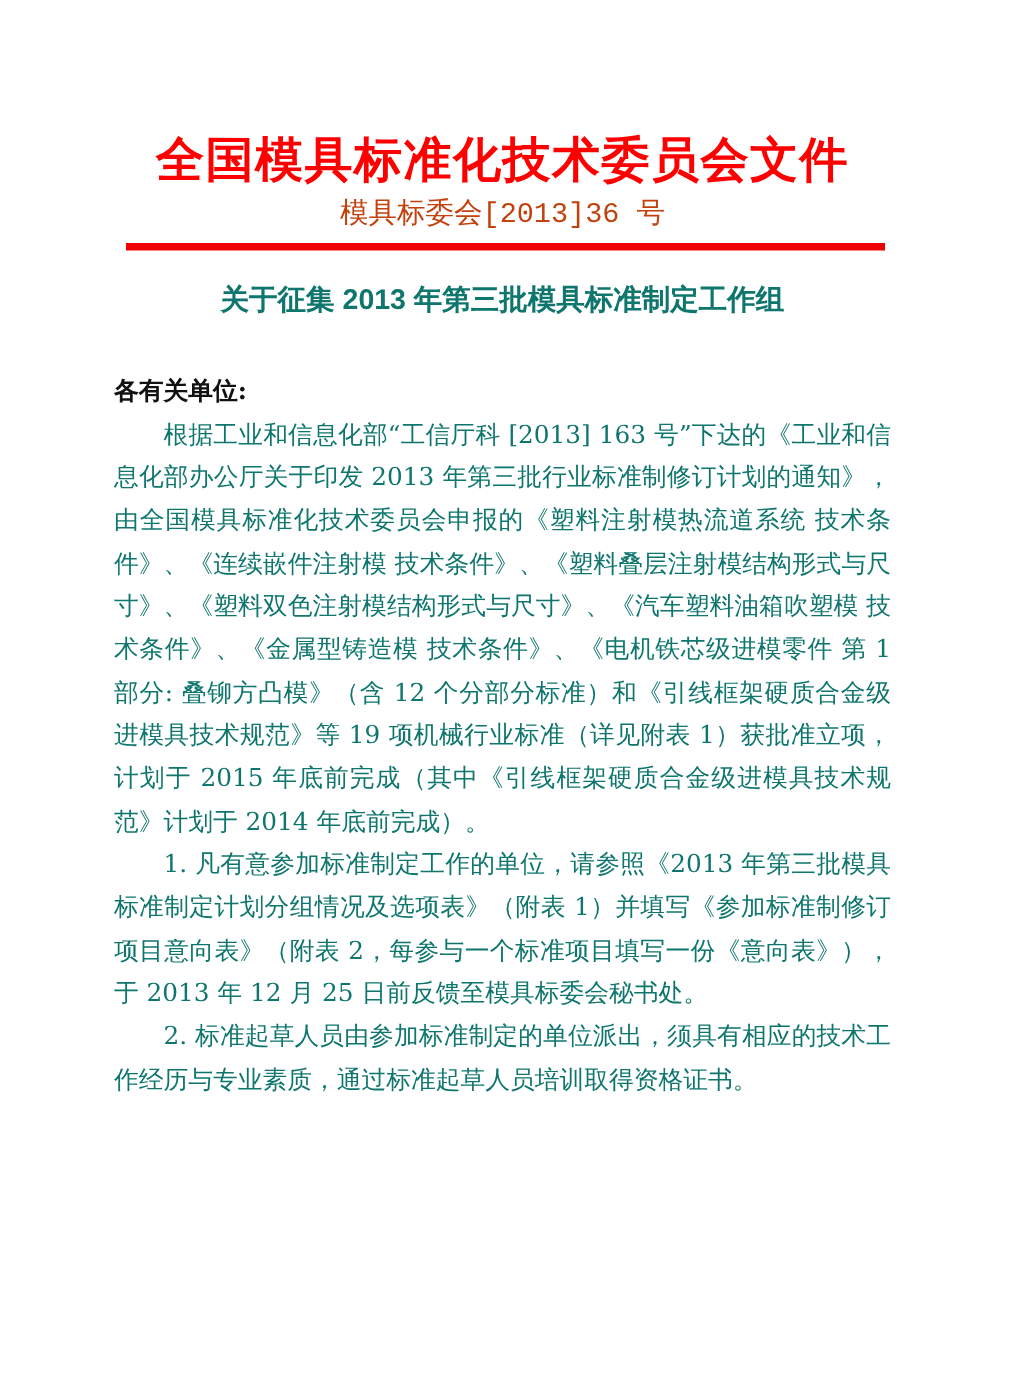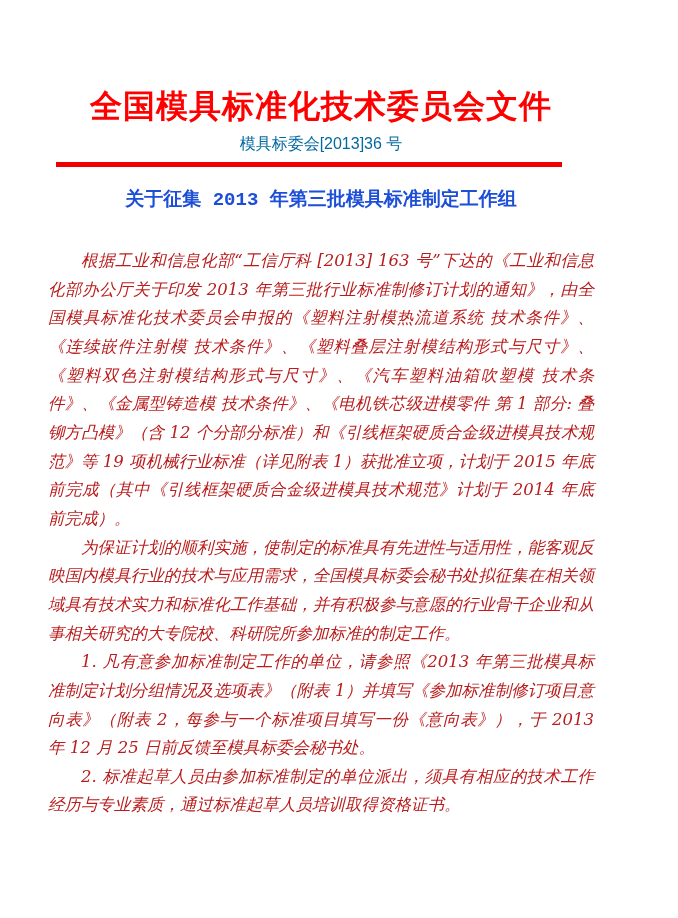--- a/index.html
+++ b/index.html
@@ -6,96 +6,95 @@
     margin: 0;
     padding: 0;
     background: #ffffff;
   }
   .page {
     position: relative;
     width: 678px;
     height: 918px;
     background: #ffffff;
     box-sizing: border-box;
-    padding: 88px 84px 0 48px;
+    padding: 88px 84px 0 76px;
     overflow: hidden;
     font-family: "DejaVu Serif", serif;
     color: #1a1a1a;
   }
   .org-title {
     font-family: "DejaVu Sans", sans-serif;
     font-size: 32px;
     font-weight: bold;
     line-height: 36px;
     text-align: center;
     letter-spacing: 1px;
     white-space: nowrap;
   }
   .doc-number {
-    font-family: Liberation Sans, sans-serif;
-    font-size: 16px;
+    font-family: Liberation Mono, monospace;
+    font-size: 19px;
     line-height: 21px;
     text-align: center;
     margin-top: 9px;
-    color: #0369a1;
+    color: #c2410c;
   }
   .red-rule {
     height: 5px;
     width: 506px;
     margin-left: 8px;
     margin-top: 8px;
   }
   .subject {
-    font-family: Liberation Mono, monospace;
+    font-family: Liberation Sans, sans-serif;
     font-size: 19px;
     font-weight: bold;
     line-height: 33px;
     text-align: center;
     margin-top: 17px;
-    color: #1d4ed8;
+    color: #0f766e;
   }
   .body-block {
     margin-top: 30px;
   }
   .salutation {
     font-size: 16.5px;
     font-weight: bold;
     line-height: 28.65px;
     color: #111111;
   }
   .para {
     margin: 0;
     font-size: 16.5px;
     line-height: 28.65px;
     text-align: justify;
     text-indent: 2em;
-    color: #b91c1c;
-    font-style: italic;
+    color: #0f766e;
   }
 </style>
 </head>
 <body>
 
 <div class="page" style="background: rgb(255, 255, 255);">
 
   <div class="org-title" style="color: rgb(254, 0, 0);">全国模具标准化技术委员会文件</div>
 
   <div class="doc-number">模具标委会[2013]36 号</div>
 
   <div class="red-rule" style="background: rgb(238, 0, 0);"></div>
 
   <div class="subject">
     <div>关于征集 2013 年第三批模具标准制定工作组</div>
   </div>
 
   <div class="body-block">
+    <div class="salutation">各有关单位:</div>
 
     <p class="para">根据工业和信息化部“工信厅科 [2013] 163 号”下达的《工业和信息化部办公厅关于印发 2013 年第三批行业标准制修订计划的通知》，由全国模具标准化技术委员会申报的《塑料注射模热流道系统 技术条件》、《连续嵌件注射模 技术条件》、《塑料叠层注射模结构形式与尺寸》、《塑料双色注射模结构形式与尺寸》、《汽车塑料油箱吹塑模 技术条件》、《金属型铸造模 技术条件》、《电机铁芯级进模零件 第 1 部分: 叠铆方凸模》（含 12 个分部分标准）和《引线框架硬质合金级进模具技术规范》等 19 项机械行业标准（详见附表 1）获批准立项，计划于 2015 年底前完成（其中《引线框架硬质合金级进模具技术规范》计划于 2014 年底前完成）。</p>
 
-    <p class="para">为保证计划的顺利实施，使制定的标准具有先进性与适用性，能客观反映国内模具行业的技术与应用需求，全国模具标委会秘书处拟征集在相关领域具有技术实力和标准化工作基础，并有积极参与意愿的行业骨干企业和从事相关研究的大专院校、科研院所参加标准的制定工作。</p>
 
 
     <p class="para">1. 凡有意参加标准制定工作的单位，请参照《2013 年第三批模具标准制定计划分组情况及选项表》（附表 1）并填写《参加标准制修订项目意向表》（附表 2，每参与一个标准项目填写一份《意向表》），于 2013 年 12 月 25 日前反馈至模具标委会秘书处。</p>
 
     <p class="para">2. 标准起草人员由参加标准制定的单位派出，须具有相应的技术工作经历与专业素质，通过标准起草人员培训取得资格证书。</p>
   </div>
 
 </div>
 
 </body></html>

